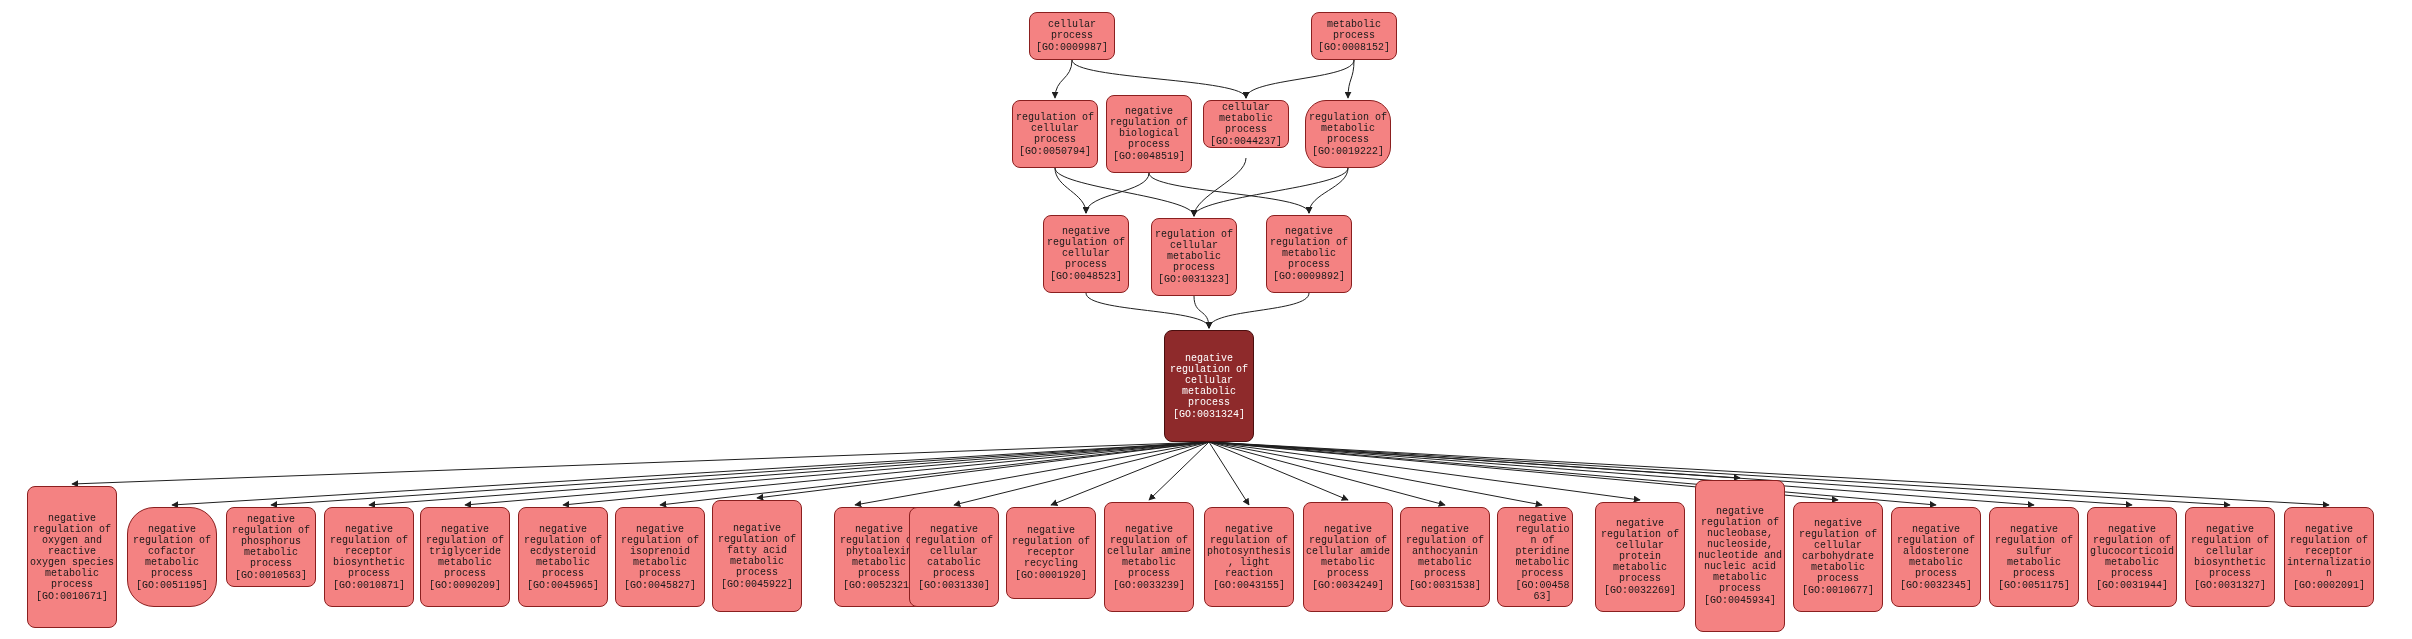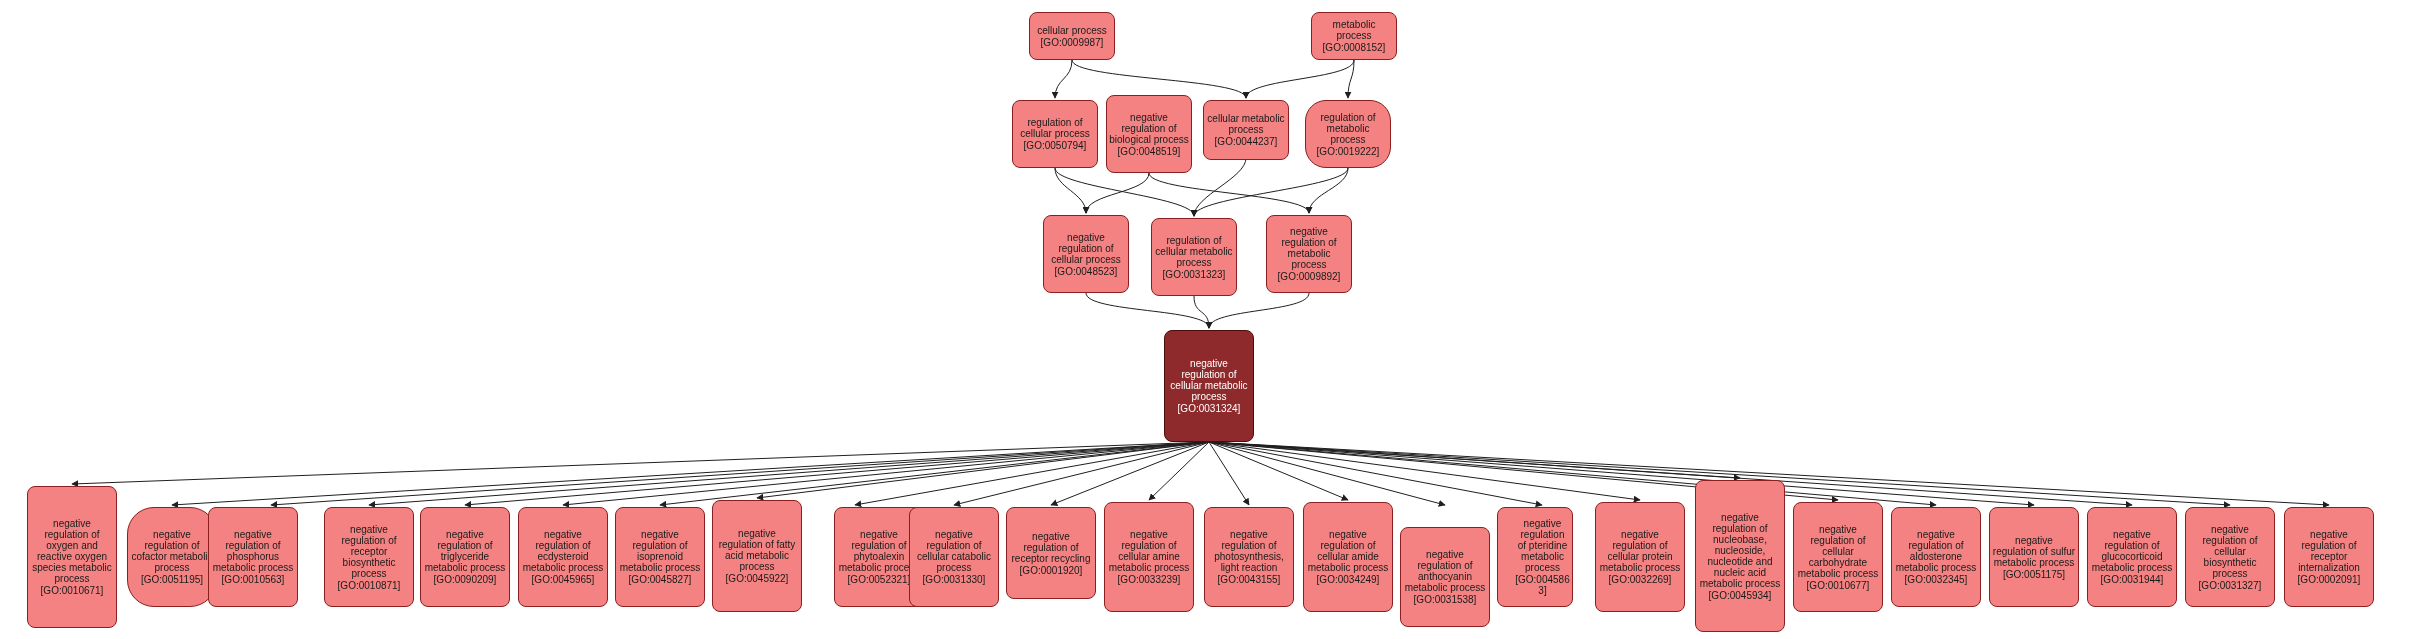--- a/index.html
+++ b/index.html
@@ -2,21 +2,21 @@
 <html style="--node-fill: #f48282; --node-border: #8b1f1f; --node-text: #1a1a1a; --sel-fill: #8e2a2b; --sel-border: #4a0e0e; --sel-text: #ffffff; --edge-color: #1f1f1f;"><head>
 <meta charset="utf-8">
 <style>
   html, body {
     margin: 0;
     padding: 0;
     background: #ffffff;
   }
   #canvas {
     position: relative;
-    font-family: Liberation Sans, sans-serif;
+    font-family: Liberation Mono, monospace;
     overflow: hidden;
     background: #ffffff;
   }
   #edges {
     position: absolute;
     left: 0;
     top: 0;
     pointer-events: none;
   }
   .edge {
@@ -110,21 +110,21 @@
         <span class="gid">[GO:0008152]</span>
       </div>
       <div class="node" title="regulation of cellular process [GO:0050794]" style="left: 1012px; top: 100px; width: 86px; height: 68px;">
         <span class="lbl">regulation of cellular process</span>
         <span class="gid">[GO:0050794]</span>
       </div>
       <div class="node" title="negative regulation of biological process [GO:0048519]" style="left: 1106px; top: 95px; width: 86px; height: 78px;">
         <span class="lbl">negative regulation of biological process</span>
         <span class="gid">[GO:0048519]</span>
       </div>
-      <div class="node" title="cellular metabolic process [GO:0044237]" style="left: 1203px; top: 100px; width: 86px; height: 60px; align-items: center;">
+      <div class="node" title="cellular metabolic process [GO:0044237]" style="left: 1203px; top: 100px; width: 86px; height: 48px; align-items: center;">
         <span class="lbl">cellular metabolic process</span>
         <span class="gid">[GO:0044237]</span>
       </div>
       <div class="node" title="regulation of metabolic process [GO:0019222]" style="left: 1305px; top: 100px; width: 86px; height: 68px; border-radius: 21px;">
         <span class="lbl">regulation of metabolic process</span>
         <span class="gid">[GO:0019222]</span>
       </div>
       <div class="node" title="negative regulation of cellular process [GO:0048523]" style="left: 1043px; top: 215px; width: 86px; height: 78px;">
         <span class="lbl">negative regulation of cellular process</span>
         <span class="gid">[GO:0048523]</span>
@@ -142,21 +142,21 @@
         <span class="gid">[GO:0031324]</span>
       </div>
       <div class="node" title="negative regulation of oxygen and reactive oxygen species metabolic process [GO:0010671]" style="left: 27px; top: 486px; width: 90px; height: 142px;">
         <span class="lbl">negative regulation of oxygen and reactive oxygen species metabolic process</span>
         <span class="gid">[GO:0010671]</span>
       </div>
       <div class="node" title="negative regulation of cofactor metabolic process [GO:0051195]" style="left: 127px; top: 507px; width: 90px; height: 100px; border-radius: 27px;">
         <span class="lbl">negative regulation of cofactor metabolic process</span>
         <span class="gid">[GO:0051195]</span>
       </div>
-      <div class="node" title="negative regulation of phosphorus metabolic process [GO:0010563]" style="left: 208px; top: 507px; width: 90px; height: 100px;">
+      <div class="node" title="negative regulation of phosphorus metabolic process [GO:0010563]" style="left: 226px; top: 507px; width: 90px; height: 80px;">
         <span class="lbl">negative regulation of phosphorus metabolic process</span>
         <span class="gid">[GO:0010563]</span>
       </div>
       <div class="node" title="negative regulation of receptor biosynthetic process [GO:0010871]" style="left: 324px; top: 507px; width: 90px; height: 100px;">
         <span class="lbl">negative regulation of receptor biosynthetic process</span>
         <span class="gid">[GO:0010871]</span>
       </div>
       <div class="node" title="negative regulation of triglyceride metabolic process [GO:0090209]" style="left: 420px; top: 507px; width: 90px; height: 100px;">
         <span class="lbl">negative regulation of triglyceride metabolic process</span>
         <span class="gid">[GO:0090209]</span>
@@ -190,21 +190,21 @@
         <span class="gid">[GO:0033239]</span>
       </div>
       <div class="node" title="negative regulation of photosynthesis, light reaction [GO:0043155]" style="left: 1204px; top: 507px; width: 90px; height: 100px;">
         <span class="lbl">negative regulation of photosynthesis, light reaction</span>
         <span class="gid">[GO:0043155]</span>
       </div>
       <div class="node" title="negative regulation of cellular amide metabolic process [GO:0034249]" style="left: 1303px; top: 502px; width: 90px; height: 110px;">
         <span class="lbl">negative regulation of cellular amide metabolic process</span>
         <span class="gid">[GO:0034249]</span>
       </div>
-      <div class="node" title="negative regulation of anthocyanin metabolic process [GO:0031538]" style="left: 1400px; top: 507px; width: 90px; height: 100px; margin-top: 20px;">
+      <div class="node" title="negative regulation of anthocyanin metabolic process [GO:0031538]" style="left: 1400px; top: 507px; width: 90px; height: 100px;">
         <span class="lbl">negative regulation of anthocyanin metabolic process</span>
         <span class="gid">[GO:0031538]</span>
       </div>
       <div class="node" title="negative regulation of pteridine metabolic process [GO:0045863]" style="left: 1497px; top: 507px; width: 76px; height: 100px; padding-left: 17px;">
         <span class="lbl">negative regulation of pteridine metabolic process</span>
         <span class="gid">[GO:0045863]</span>
       </div>
       <div class="node" title="negative regulation of cellular protein metabolic process [GO:0032269]" style="left: 1595px; top: 502px; width: 90px; height: 110px;">
         <span class="lbl">negative regulation of cellular protein metabolic process</span>
         <span class="gid">[GO:0032269]</span>

